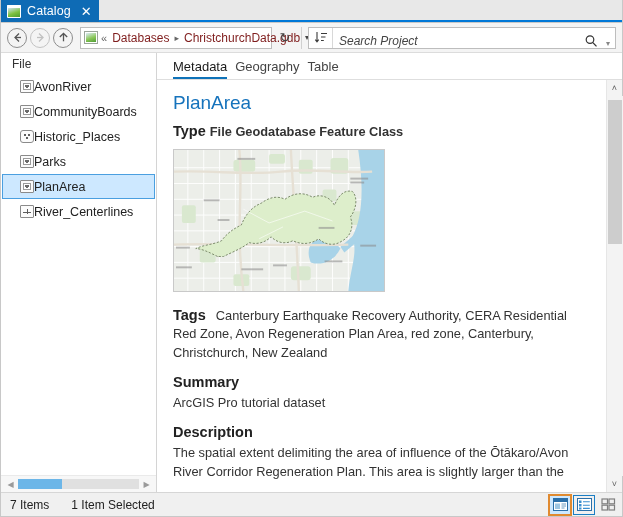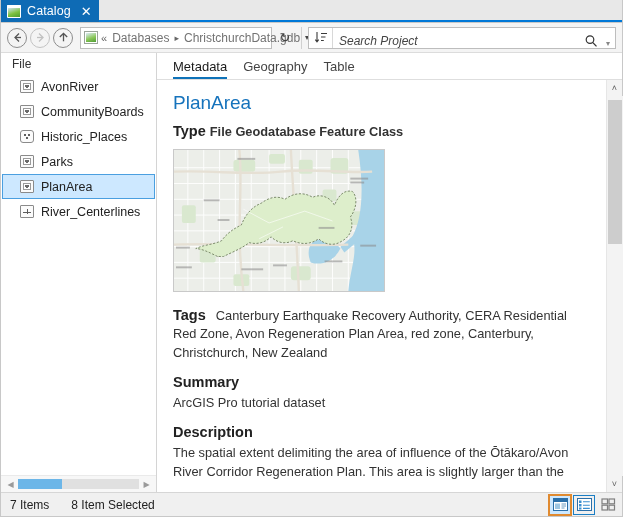--- a/index.html
+++ b/index.html
@@ -125,21 +125,21 @@
     overflow: hidden;
     background: #fff;
     flex: 0 0 auto;
   }
   .addr-ico::before {
     content: "";
     position: absolute; inset: 1px;
     background: linear-gradient(160deg, #dcecf8 0%, #8cc85a 55%, #4e9c33 100%);
   }
   .addr-chev { color: #666; font-size: 11px; padding: 0 3px 0 1px; }
-  .addr-seg { color: #737373; padding: 0 2px; white-space: nowrap; }
+  .addr-seg { color: #7f1d1d; padding: 0 2px; white-space: nowrap; }
   .addr-sep { color: #666; font-size: 9px; padding: 0 3px; }
   .addr-drop {
     margin-left: auto;
     color: #444;
     font-size: 8px;
     padding: 0 5px 0 3px;
     cursor: pointer;
   }
   .refresh-btn {
     width: 20px; height: 22px;
@@ -214,21 +214,20 @@
   }
   .tree-list {
     flex: 1 1 auto;
     overflow: hidden;
     padding-top: 0px;
   }
   .tree-item {
     height: 25px;
     display: flex;
     align-items: center;
-    gap: 7px;
     padding-left: 17px;
     font-size: 12.5px;
     color: #222;
     cursor: pointer;
     border: 1px solid transparent;
     margin: 0 1px;
   }
   .tree-item.selected {
     background: #cde8ff;
     border: 1px solid #4a9fe0;
@@ -297,21 +296,21 @@
     flex-direction: column;
     background: #ffffff;
     min-width: 0;
     position: relative;
   }
   .meta-tabs {
     height: 27px;
     flex: 0 0 auto;
     display: flex;
     align-items: flex-end;
-    gap: 16px;
+    gap: 8px;
     padding-left: 16px;
     border-bottom: 1px solid #dedede;
     background: #ffffff;
   }
   .meta-tab {
     font-size: 13px;
     color: #444;
     padding-bottom: 3px;
     cursor: pointer;
     border-bottom: 2px solid transparent;
@@ -662,21 +661,21 @@
           </div>
           <div class="vs-arrow">˅</div>
         </div>
 
       </div>
     </div>
   </div>
 
   <div class="statusbar">
     <span>7 Items</span>
-    <span>8 Item Selected</span>
+    <span>1 Item Selected</span>
     <span class="status-spacer"></span>
 
     <div class="view-btns">
       <div class="vbtn hover">
         <svg width="15" height="13" viewBox="0 0 15 13">
           <rect x="0.5" y="0.5" width="14" height="12" fill="#ffffff" stroke="#2b6fa8"></rect>
           <rect x="0.5" y="0.5" width="14" height="3" fill="#2b6fa8" stroke="#2b6fa8"></rect>
           <rect x="2" y="5.5" width="5" height="5.5" fill="#9ec6e2"></rect>
           <path d="M8.5 6 H13 M8.5 8 H13 M8.5 10 H11.5" stroke="#6e9cc0" stroke-width="1" fill="none"></path>
         </svg>

